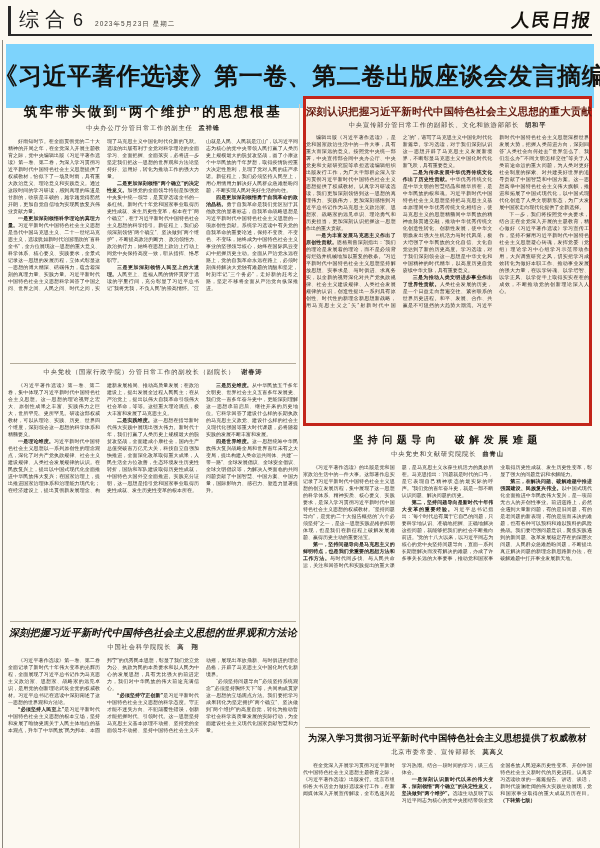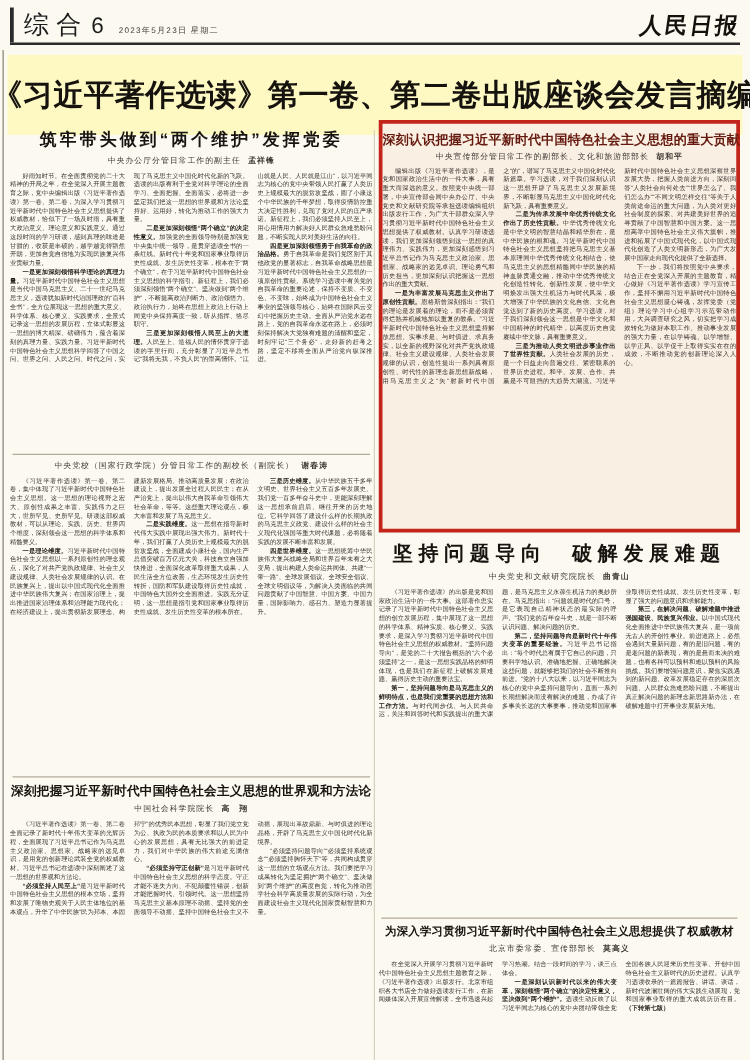--- a/index.html
+++ b/index.html
@@ -8,34 +8,34 @@
   
   .masthead{position:absolute;left:8px;right:8px;top:6px;height:28px;
             border-bottom:2px solid #2a2a2a;display:flex;align-items:flex-end;}
   .m-left{display:flex;align-items:baseline;border-left:3px solid #2a2a2a;padding-left:8px;padding-bottom:1px;}
   .m-section{font-size:20px;letter-spacing:6px;color:#1c1c1c;}
   .m-pagenum{font-size:18px;margin-left:2px;color:#1c1c1c;}
   .m-date{font-size:6.5px;color:#44403a;margin-left:12px;letter-spacing:1px;}
   .m-logo{margin-left:auto;font-family:"DejaVu Serif",serif;font-weight:bold;font-size:18px;
           transform:skewX(-8deg);letter-spacing:2px;color:#14110d;padding-bottom:2px;}
   
-  .banner{position:absolute;left:6px;right:6px;top:44px;height:64px;background:#fef9c3;
+  .banner{position:absolute;left:6px;right:6px;top:44px;height:64px;background:#7dd3fc;
           display:flex;align-items:center;justify-content:center;}
   .banner-title{font-size:24px;font-weight:bold;color:#16130f;letter-spacing:0.5px;white-space:nowrap;}
   
   .col-left{position:absolute;left:8px;top:100px;width:290px;}
   .col-right{position:absolute;left:303px;top:96px;width:289px;}
   .vdivider{position:absolute;left:299px;top:104px;bottom:0;width:1px;background:#d8d1c1;}
   .page-edge{position:absolute;left:2px;top:40px;bottom:0;width:1px;background:#8a857c;}
   
   .art-title{font-weight:bold;text-align:center;color:#17140f;margin:3px 0 3px;white-space:nowrap;}
   .t-a1{font-size:13.5px;letter-spacing:2.5px;}
   .t-a2{font-size:11.3px;letter-spacing:0.4px;}
-  .t-a3{font-size:10.1px;letter-spacing:0.2px;}
-  .t-b2{font-size:16px;letter-spacing:4.5px;}
+  .t-a3{font-size:10.1px;letter-spacing:0.2px;font-style:italic;}
+  .t-b2{font-size:10px;letter-spacing:4.5px;}
   .t-b3{font-size:9.1px;letter-spacing:0.2px;}
   .byline{font-size:6.3px;text-align:center;color:#3c3934;margin:2px 0 5px;letter-spacing:0.8px;}
   .byline .bname{font-weight:bold;margin-left:6px;}
   .body{column-count:3;column-gap:7px;text-align:justify;overflow:hidden;}
   .body p{margin:0;text-indent:2em;font-size:5px;line-height:7px;color:#33302b;}
   .body p b{color:#211e19;}
   .tailnote{font-weight:bold;}
   .rule{border:none;border-top:1px solid #b3ab9a;margin:5px 2px 4px;}
   
   .red-box{border:3px solid #c3251a;background:#f9efe3;padding:4px 0 6px;margin-bottom:7px;}
@@ -60,21 +60,21 @@
   <div class="banner">
     <span class="banner-title">《习近平著作选读》第一卷、第二卷出版座谈会发言摘编</span>
   </div>
 
   <div class="page-edge"></div>
   <div class="vdivider"></div>
 
   <div class="col-left">
 
     <div>
-      <div class="art-title t-a1">筑牢带头做到“两个维护”发挥党委</div>
+      <div class="art-title t-a1">筑牢带头做到“两个维护”的思想根基</div>
       <div class="byline">
         <span>中央办公厅分管日常工作的副主任</span><span class="bname">孟祥锋</span>
       </div>
       <div class="body" style="height:220px;">
           <p>好雨知时节。在全面贯彻党的二十大精神的开局之年，在全党深入开展主题教育之际，党中央编辑出版《习近平著作选读》第一卷、第二卷，为深入学习贯彻习近平新时代中国特色社会主义思想提供了权威教材，恰似下了一场及时雨，具有重大政治意义、理论意义和实践意义。通过这段时间的学习研读，感到真理的味道是甘甜的，收获是丰硕的，越学越觉得豁然开朗，更加自觉自信地为实现民族复兴伟业贡献力量。</p>
           <p><b>一是更加深刻领悟科学理论的真理力量。</b>习近平新时代中国特色社会主义思想是当代中国马克思主义、二十一世纪马克思主义，选读犹如新时代治国理政的“百科全书”，全方位展现这一思想的重大意义、科学体系、核心要义、实践要求，全景式记录这一思想的发展历程，立体式彰显这一思想的博大精深、磅礴伟力，蕴含着深刻的真理力量、实践力量。习近平新时代中国特色社会主义思想科学回答了中国之问、世界之问、人民之问、时代之问，实现了马克思主义中国化时代化新的飞跃。选读的出版有利于全党对科学理论的全面学习、全面把握、全面落实，必将进一步坚定我们把这一思想的世界观和方法论坚持好、运用好，转化为推动工作的强大力量。</p>
           <p><b>二是更加深刻领悟“两个确立”的决定性意义。</b>加强党的全面领导特别是加强党中央集中统一领导，是贯穿选读全书的一条红线。新时代十年党和国家事业取得历史性成就、发生历史性变革，根本在于“两个确立”，在于习近平新时代中国特色社会主义思想的科学指引。新征程上，我们必须深刻领悟“两个确立”、坚决做到“两个维护”，不断提高政治判断力、政治领悟力、政治执行力，始终在思想上政治上行动上同党中央保持高度一致，听从指挥、恪尽职守。</p>
           <p><b>三是更加深刻领悟人民至上的大道理。</b>人民至上、造福人民的情怀贯穿于选读的字里行间，充分彰显了习近平总书记“我将无我，不负人民”的崇高情怀。“江山就是人民、人民就是江山”，以习近平同志为核心的党中央带领人民打赢了人类历史上规模最大的脱贫攻坚战，圆了小康这个中华民族的千年梦想，取得疫情防控重大决定性胜利，兑现了党对人民的庄严承诺。新征程上，我们必须坚持人民至上，用心用情用力解决好人民群众急难愁盼问题，不断实现人民对美好生活的向往。</p>
           <p><b>四是更加深刻领悟勇于自我革命的政治品格。</b>勇于自我革命是我们党区别于其他政党的显著标志，自我革命战略思想是习近平新时代中国特色社会主义思想的一项原创性贡献。系统学习选读中有关党的自我革命的重要论述，保持不变质、不变色、不变味，始终成为中国特色社会主义事业的坚强领导核心，始终在国际风云变幻中把握历史主动。全面从严治党永远在路上，党的自我革命永远在路上，必须时刻保持解决大党独有难题的清醒和坚定，时刻牢记“三个务必”，走好新的赶考之路，坚定不移将全面从严治党向纵深推进。</p>
         </div>

